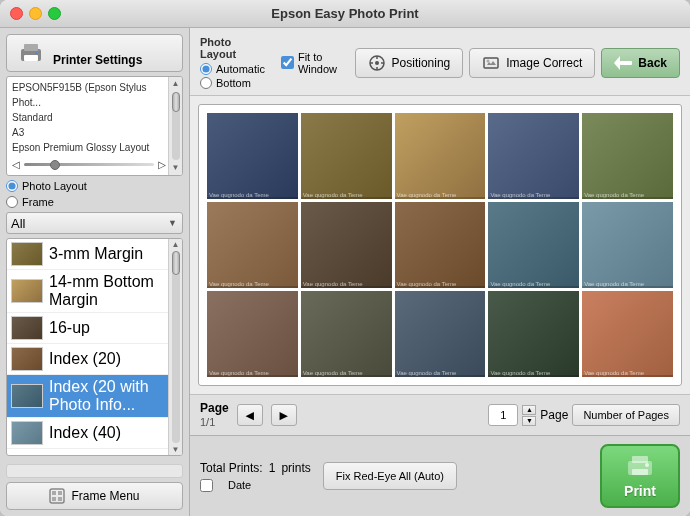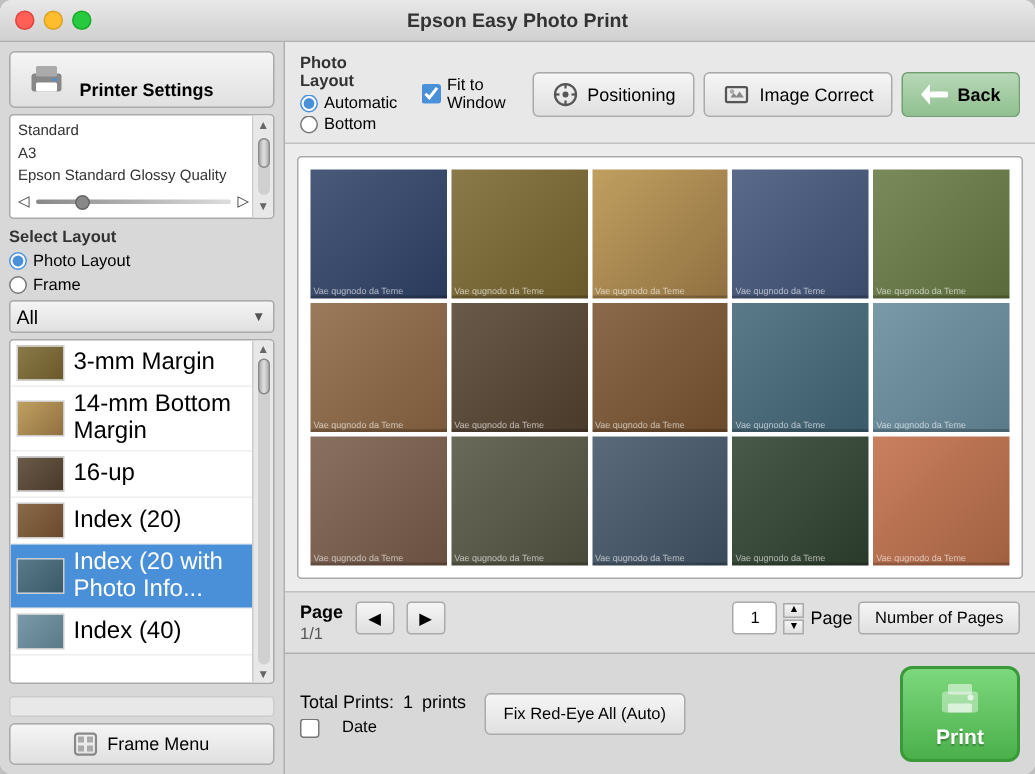--- a/index.html
+++ b/index.html
@@ -334,21 +334,21 @@
       right: 0;
       font-size: 7px;
       color: rgba(255,255,255,0.7);
       text-align: center;
       background: rgba(0,0,0,0.2);
       padding: 1px;
     }
     
     .page-nav {
       display: flex;
-      align-items: flex-start;
+      align-items: center;
       gap: 8px;
       padding: 6px 10px;
       background: #e0e0e0;
       border-top: 1px solid #c0c0c0;
     }
     .page-label { font-size: 12px; font-weight: bold; }
     .page-num { font-size: 11px; color: #555; }
     .nav-btn {
       width: 26px;
       height: 22px;
@@ -504,40 +504,40 @@
             <rect x="4" y="8" width="20" height="12" rx="2" fill="#888"></rect>
             <rect x="7" y="3" width="14" height="7" rx="1" fill="#aaa"></rect>
             <rect x="7" y="14" width="14" height="6" rx="1" fill="white"></rect>
             <rect x="18" y="11" width="3" height="2" rx="1" fill="#4a90d9"></rect>
           </svg>
         </div>
         <span>Printer Settings</span>
       </button>
 
       <div class="info-box" style="padding-right: 16px;">
+        <div>EPSON5F915B (Epson Stylus Phot...</div>
         <div>Standard</div>
         <div>A3</div>
-        <div>Epson Standard Glossy Quality</div>
+        <div>Epson Premium Glossy Layout</div>
         <div class="quality-row">
           <span>◁</span>
           <div class="quality-slider">
             <div class="quality-thumb"></div>
           </div>
           <span>▷</span>
         </div>
         <div class="info-box-scroll">
           <span class="scroll-arrow">▲</span>
           <div class="scroll-track">
             <div class="scroll-thumb"></div>
           </div>
           <span class="scroll-arrow">▼</span>
         </div>
       </div>
 
-      <div class="select-layout-label">Select Layout</div>
       <div class="radio-row">
         <input type="radio" name="layout" class="radio-input" checked="" style="">
         <span>Photo Layout</span>
       </div>
       <div class="radio-row">
         <input type="radio" name="layout" class="radio-input" style="">
         <span>Frame</span>
       </div>
 
       <div class="select-wrapper">

